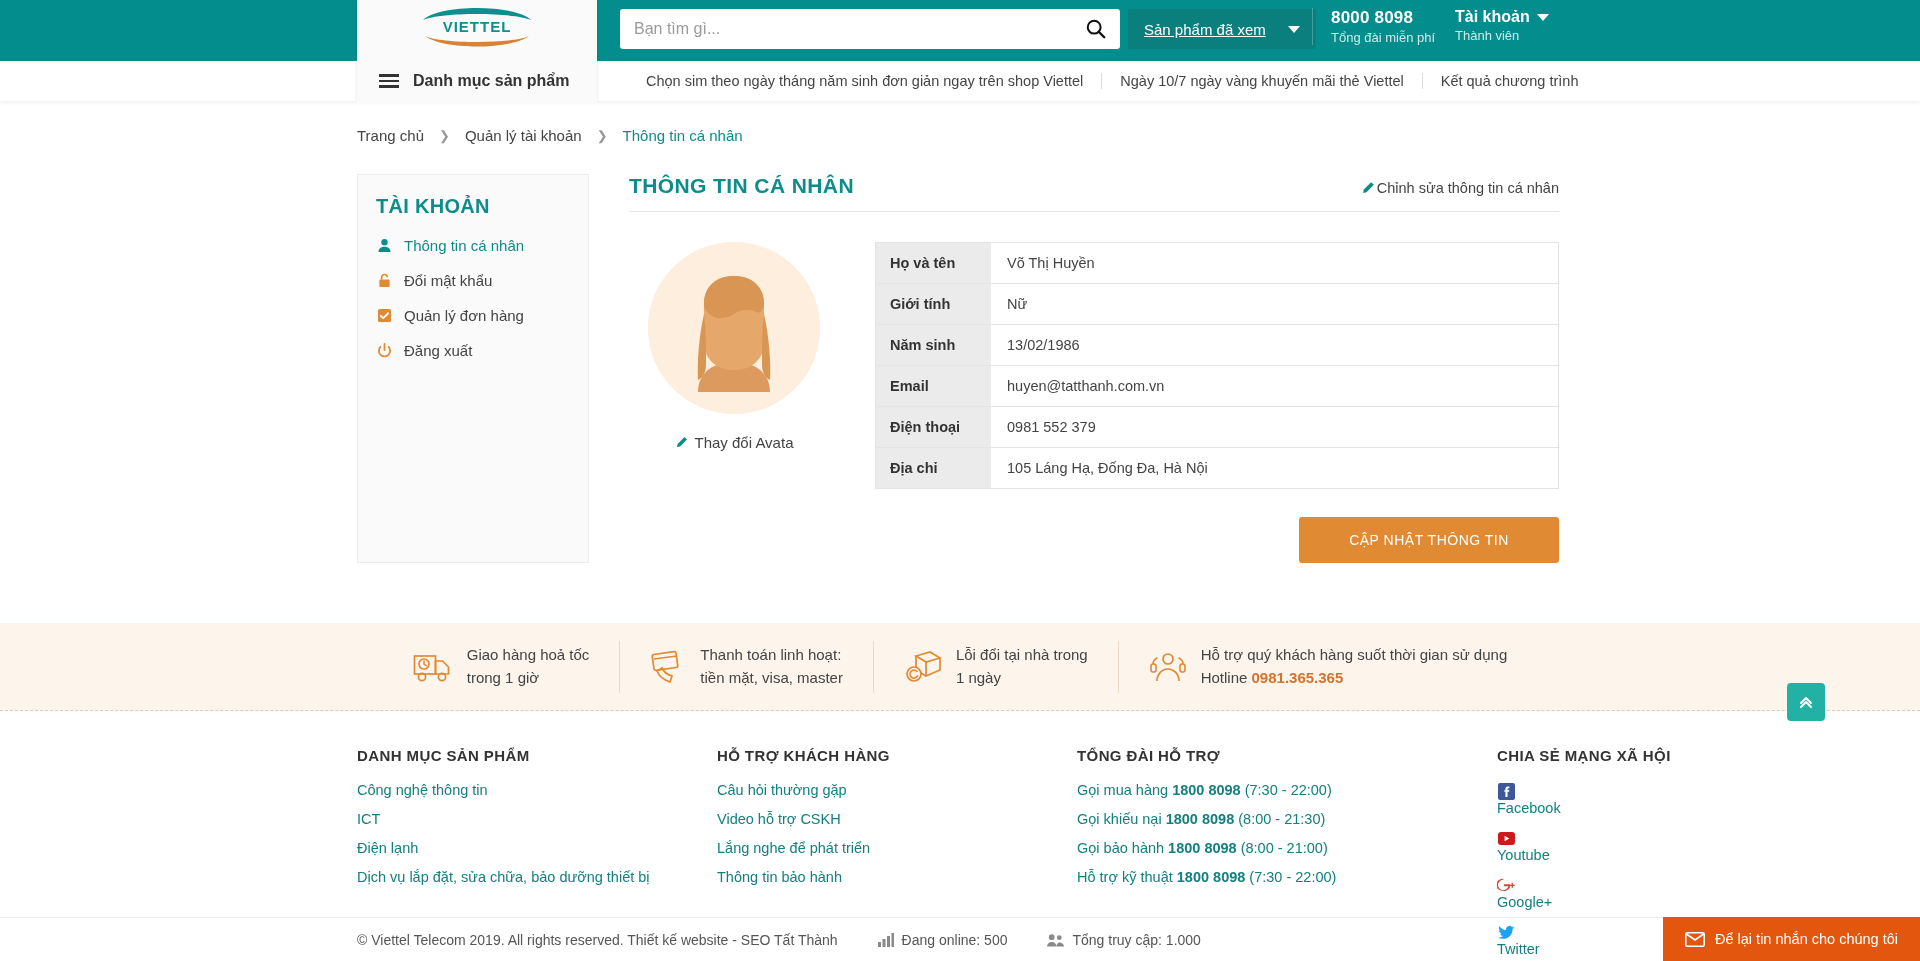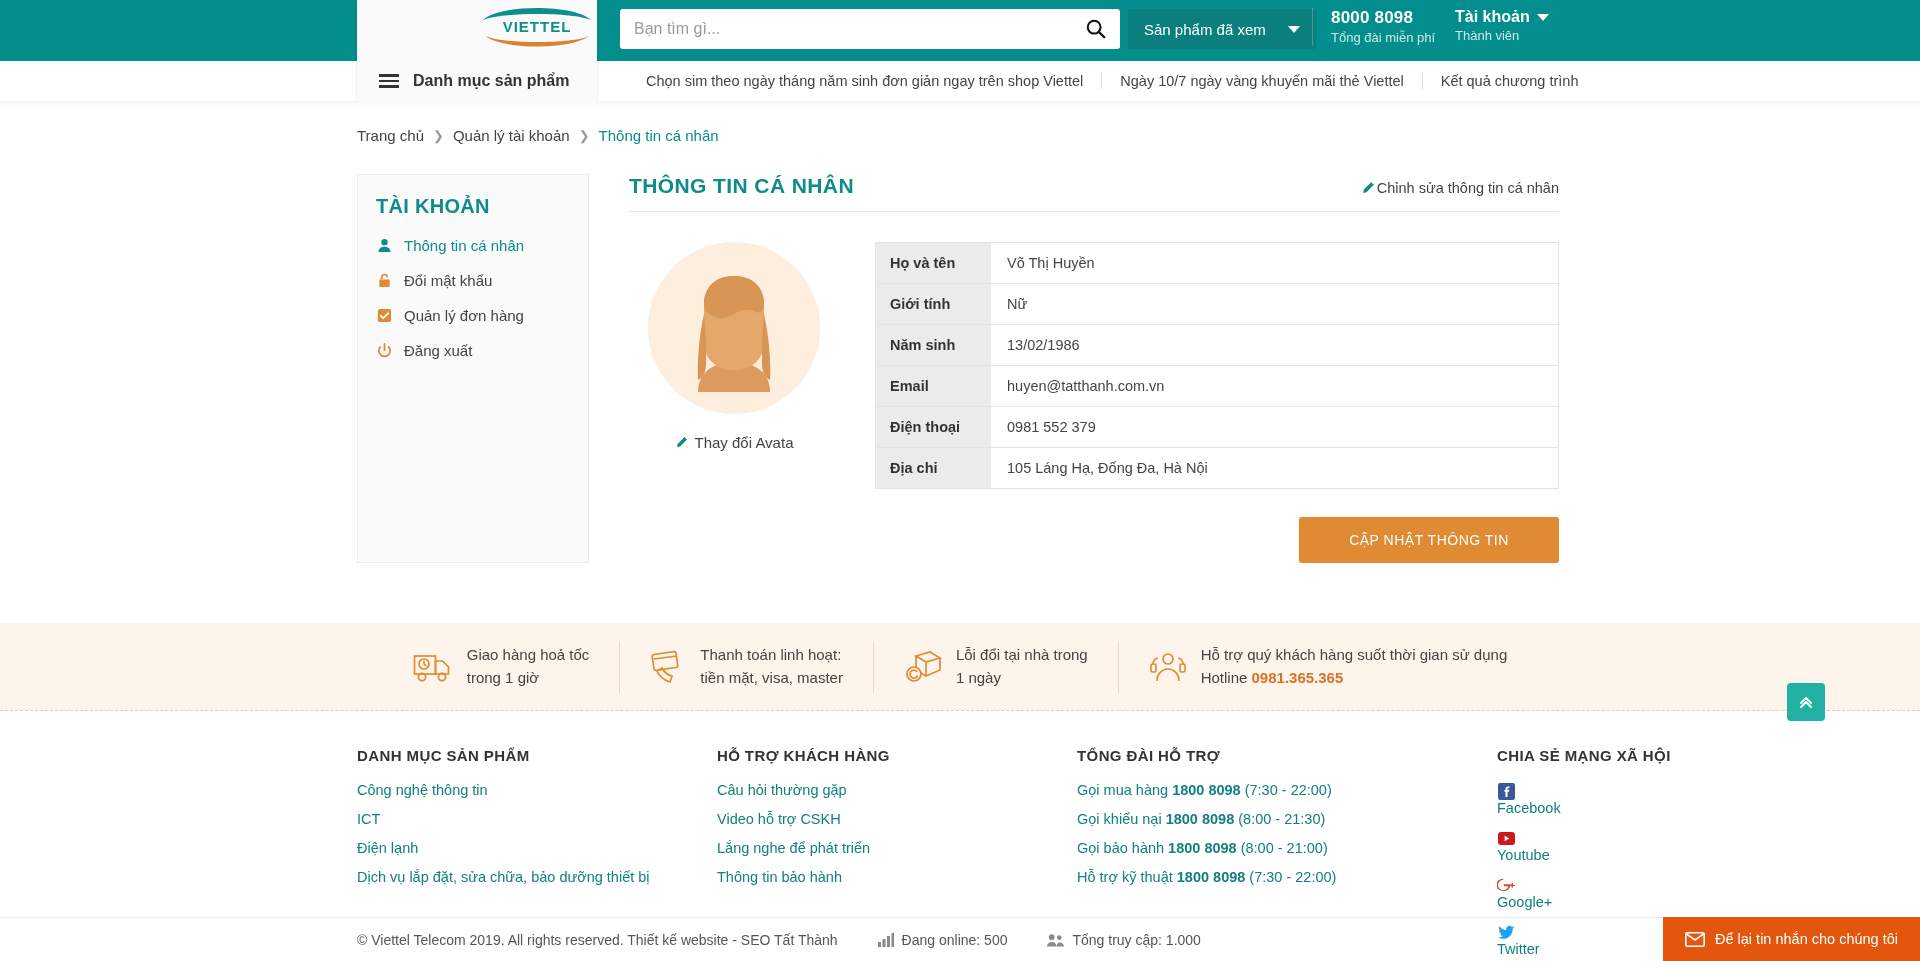--- a/index.html
+++ b/index.html
@@ -12,21 +12,21 @@
   .page { width: 1920px; height: 961px; position: relative; }
 
   
   .header {
     height: 58px; background: #038d8d;
     display: flex; align-items: center; position: relative;
   }
   .logo-box {
     position: absolute; left: 357px; top: 0; width: 240px; height: 100px;
     background: #fafafa; display: flex; align-items: flex-start;
-    justify-content: flex-end; padding-top: 6px; z-index: 5;
+    justify-content: center; padding-top: 6px; z-index: 5;
     box-shadow: 0 1px 3px rgba(0,0,0,.12);
   }
   .logo { width: 120px; height: 46px; }
   .search-wrap {
     position: absolute; left: 620px; top: 9px;
     width: 500px; height: 40px; background: #fff; border-radius: 3px;
     display: flex; align-items: center;
   }
   .search-input {
     flex: 1; border: 0; outline: 0; height: 38px;
@@ -37,20 +37,21 @@
   .search-btn {
     width: 48px; height: 40px; border: 0; background: transparent;
     cursor: pointer; display: flex; align-items: center; justify-content: center;
   }
   .viewed-btn {
     position: absolute; left: 1128px; top: 9px; height: 40px;
     background: #0b7e7e; border: 0; border-radius: 3px;
     color: #fff; font-size: 15px; padding: 0 16px;
     display: flex; align-items: center; gap: 22px; cursor: pointer;
     font-family: "Liberation Sans", sans-serif;
+    text-decoration: underline;
   }
   .caret-down {
     width: 0; height: 0; border-left: 6px solid transparent;
     border-right: 6px solid transparent; border-top: 7px solid #fff;
   }
   .hotline {
     position: absolute; left: 1312px; top: 8px; color: #fff;
     border-left: 1px solid rgba(255,255,255,.25); padding-left: 18px;
   }
   .hotline .num { font-size: 17px; font-weight: bold; letter-spacing: .2px; }
@@ -78,21 +79,21 @@
   .nav-links {
     position: absolute; left: 628px; display: flex; align-items: center;
     font-size: 14.5px; color: #444;
   }
   .nav-links a { color: #444; text-decoration: none; padding: 0 18px; border-right: 1px solid #ddd; }
   .nav-links a:last-child { border-right: 0; }
 
   
   .breadcrumb {
     padding: 26px 0 0 357px; font-size: 15px; color: #444;
-    display: flex; align-items: center; gap: 9px;
+    display: flex; align-items: center; gap: 15px;
   }
   .breadcrumb a { color: #444; text-decoration: none; }
   .breadcrumb .sep { color: #999; font-size: 13px; }
   .breadcrumb .current { color: #0e8b8b; }
 
   
   .main { display: flex; padding: 30px 0 0 357px; gap: 40px; }
 
   .sidebar {
     width: 232px; background: #fafafa; border: 1px solid #ececec;

